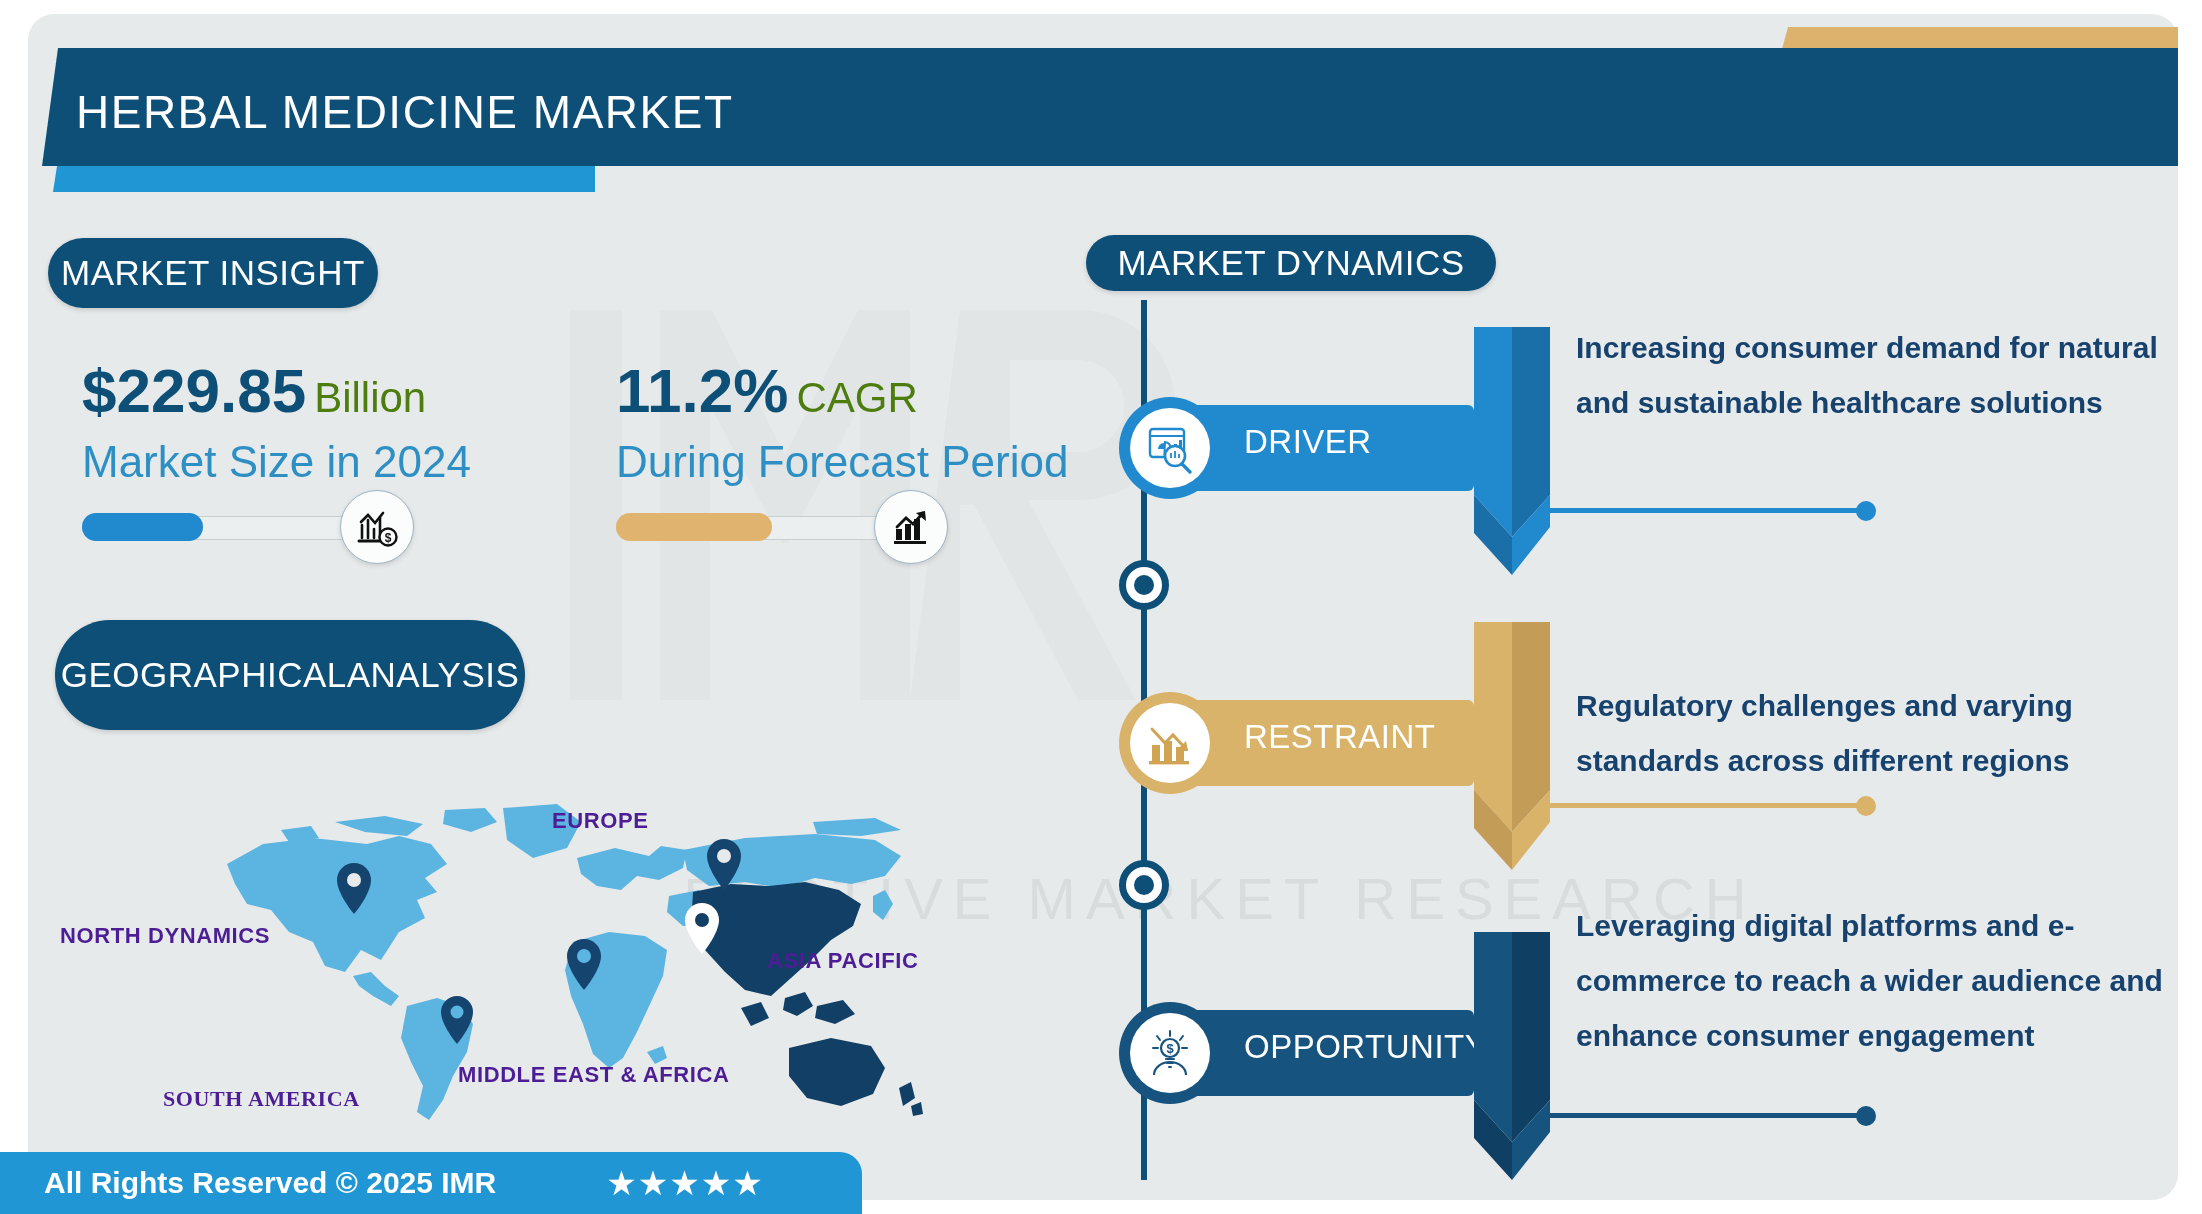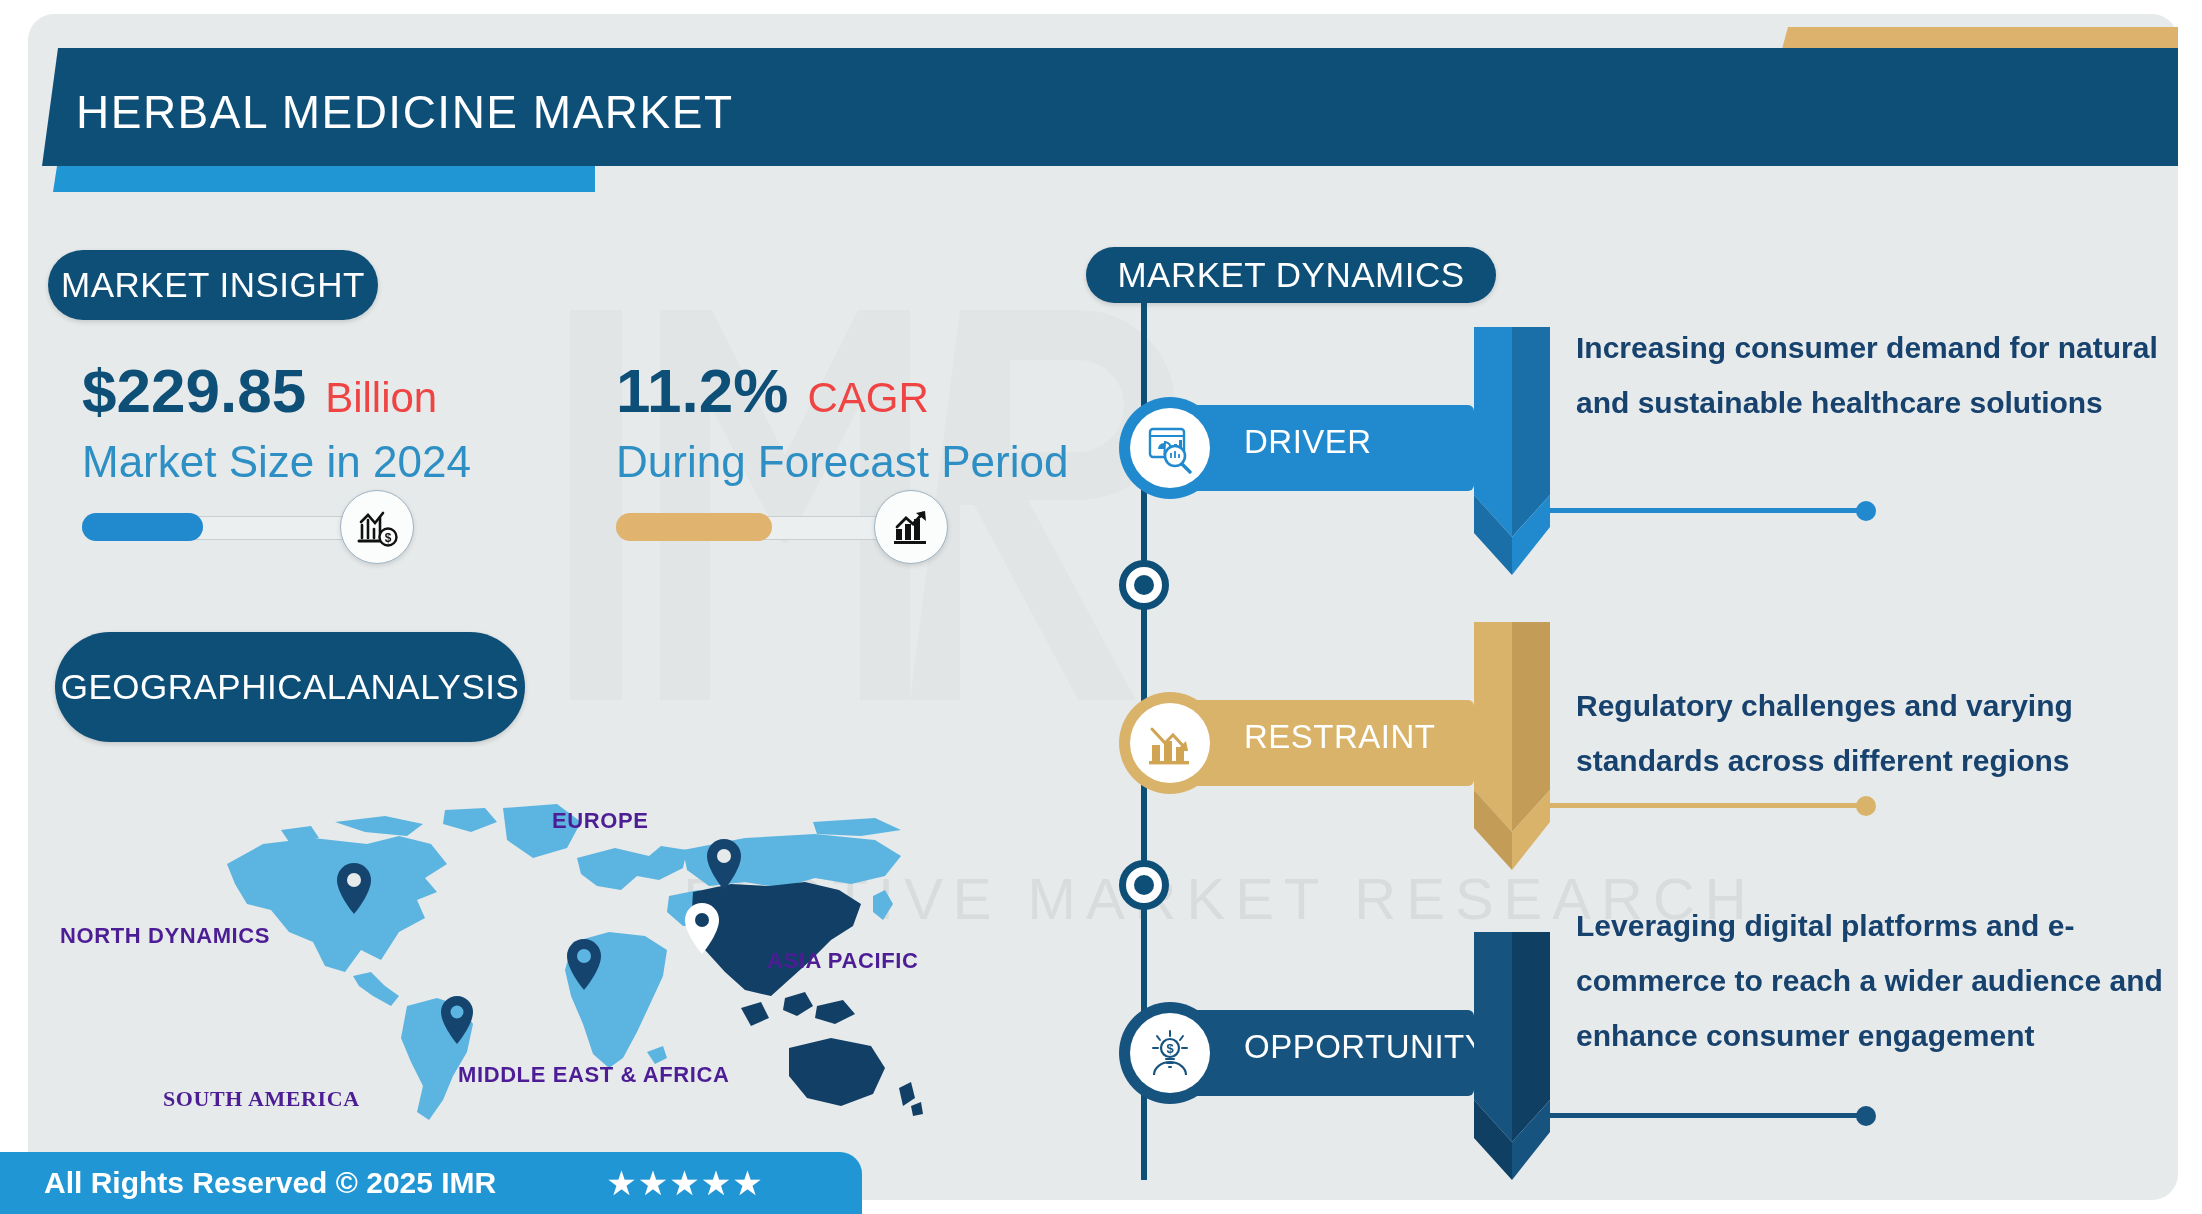--- a/index.html
+++ b/index.html
@@ -84,21 +84,20 @@
   
   .pill {
     position: absolute;
     display: flex;
     align-items: center;
     justify-content: center;
     background: #0e4f78;
     border-radius: 60px;
     color: #ffffff;
     box-shadow: 0 2px 5px rgba(0,0,0,.15);
-    margin-top: 12px;
   }
   #pill-insight {
     left: 48px; top: 238px;
     width: 330px; height: 70px;
     font-size: 35px;
     letter-spacing: .5px;
   }
   #pill-dynamics {
     left: 1086px; top: 235px;
     width: 410px; height: 56px;
@@ -120,22 +119,22 @@
   .stat-value {
     font-size: 62px;
     font-weight: 700;
     color: #0e4f78;
     white-space: nowrap;
     line-height: 1;
   }
   .stat-value .unit {
     font-size: 42px;
     font-weight: 400;
-    color: #ef4444;
-    margin-left: 19px;
+    color: #4d7c0f;
+    margin-left: 8px;
   }
   .stat-sub {
     margin-top: 18px;
     font-size: 44px;
     color: #2e8fc4;
     white-space: nowrap;
     line-height: 1;
   }
   .bar-wrap {
     position: relative;

